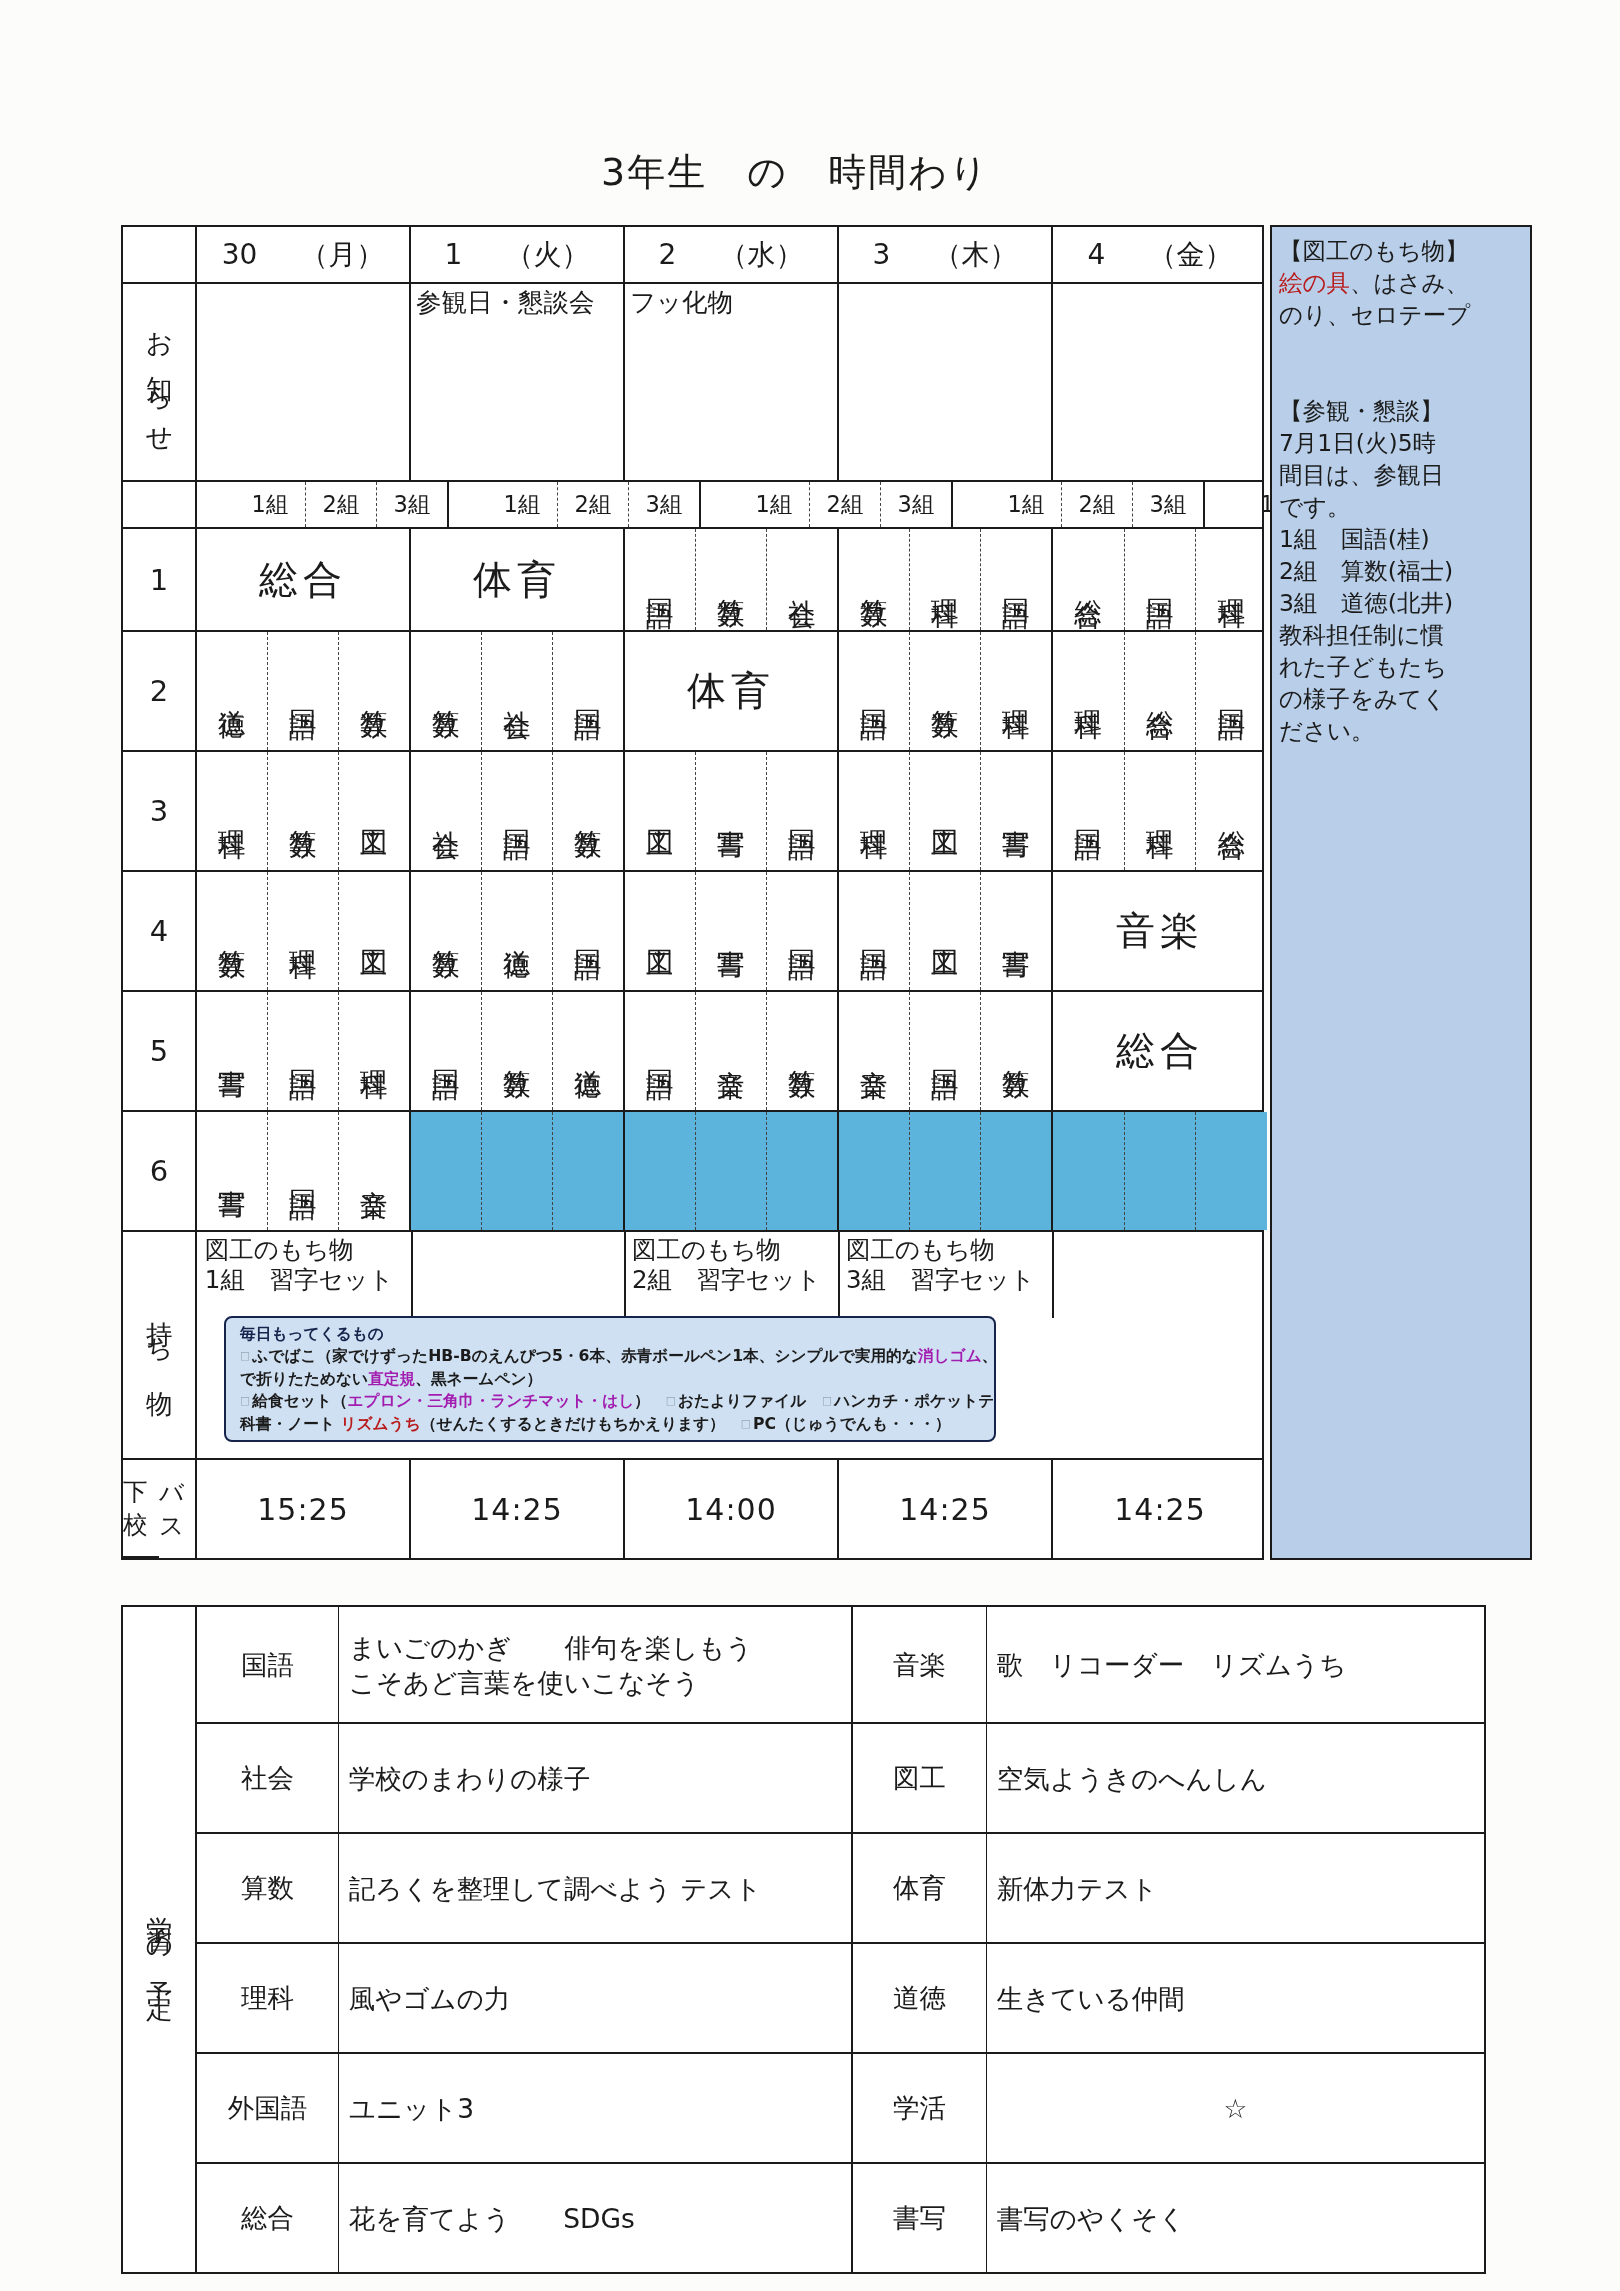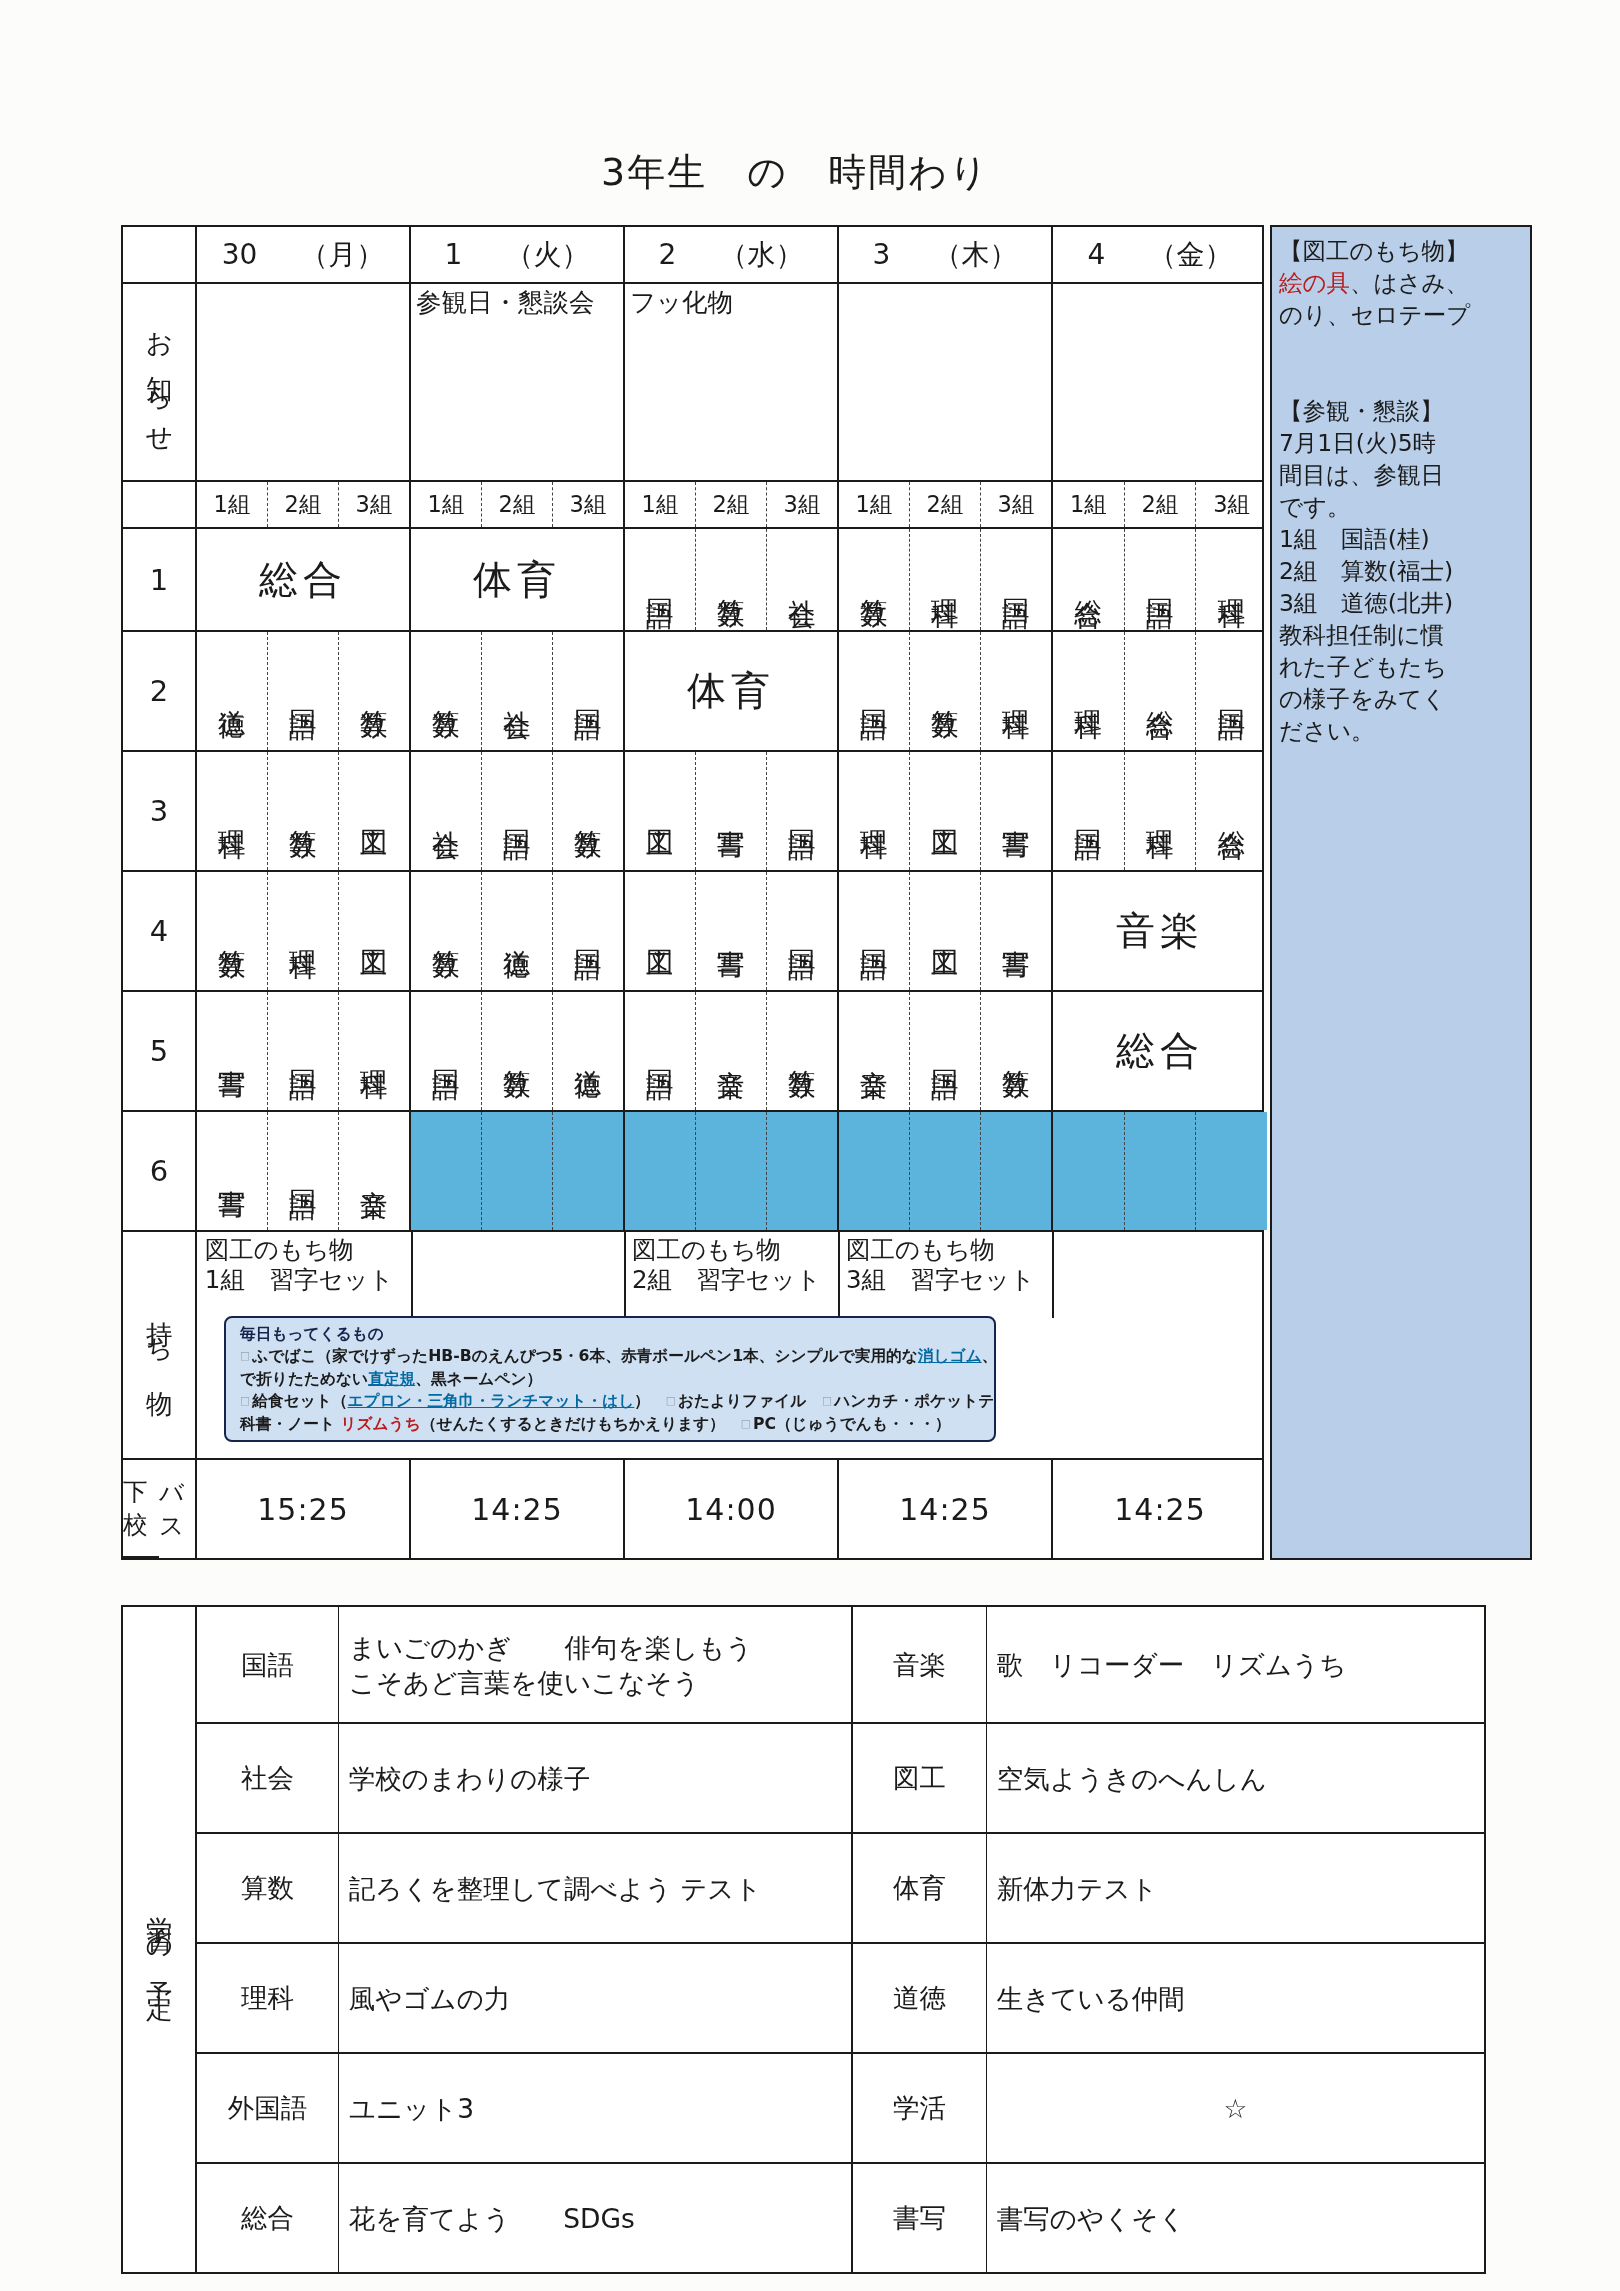--- a/index.html
+++ b/index.html
@@ -15,21 +15,21 @@
   .trow:first-child{border-top:none;}
   .lcell{width:74px;flex:0 0 74px;border-right:2px solid #1b1b1b;display:flex;
          align-items:center;justify-content:center;box-sizing:border-box;}
   .dcell{width:214px;flex:0 0 214px;border-right:2px solid #1b1b1b;box-sizing:border-box;
          display:flex;align-items:stretch;}
   .trow .dcell:last-child{border-right:none;}
   .hdr{height:55px;}
   .dhead{align-items:center;justify-content:center;gap:43px;font-size:28px;}
   .notice{flex:1 1 auto;min-height:196px;}
   .ncell{font-size:25.5px;padding:2.9px 4.9px;display:block;line-height:1.25;}
-  .kumi{height:45px;}
+  .kumi{height:45px;gap:38px;}
   .scell{flex:1 1 0;border-right:1px dashed #444;display:flex;align-items:center;
          justify-content:center;box-sizing:border-box;}
   .dcell .scell:last-child{border-right:none;}
   .ktxt{font-size:22.5px;}
   .prow{height:118px;}
   .p1{height:101px;}
   .pnum{font-size:29px;}
   .vtext{writing-mode:vertical-rl;text-orientation:upright;font-size:27.4px;
          letter-spacing:2.9px;line-height:1;}
   .vlabel{writing-mode:vertical-rl;text-orientation:upright;font-size:26.5px;
@@ -42,21 +42,21 @@
   .mochi{height:226px;}
   .mcontent{position:relative;flex:1 1 auto;padding-left:32px;}
   .artnote{position:absolute;top:2.9px;width:294px;font-size:24.5px;line-height:30px;}
   .vsep{position:absolute;top:0;width:0;height:86px;border-left:2px solid #1b1b1b;}
   .dailybox{position:absolute;left:27.4px;top:84px;width:772px;height:126px;
             background:#cfe0f2;border:2.9px solid #16244c;border-radius:8px;
             box-sizing:border-box;padding:4.9px 13.7px;overflow:hidden;}
   .bline{font-size:15.7px;line-height:22.5px;font-weight:bold;white-space:nowrap;}
   .bt{color:#16244c;}
   .red{color:#b91c1c;}
-  .redu{color:#0369a1;text-decoration:underline;}
+  .redu{color:#a21caf;}
   .sq{color:#9aa6b5;font-size:10.8px;vertical-align:2px;padding-right:2px;}
 
   
   .geko{height:78px;flex:1 0 auto;}
   .glabel{width:74px;flex:0 0 74px;border-right:2px solid #1b1b1b;display:flex;
           box-sizing:border-box;}
   .glabel div{flex:1 1 50%;display:flex;align-items:center;justify-content:center;font-size:24.5px;}
   .glabel div:first-child{border-bottom:2px solid #1b1b1b;}
   .timecell{align-items:center;justify-content:center;font-size:30px;letter-spacing:1px;}
 

